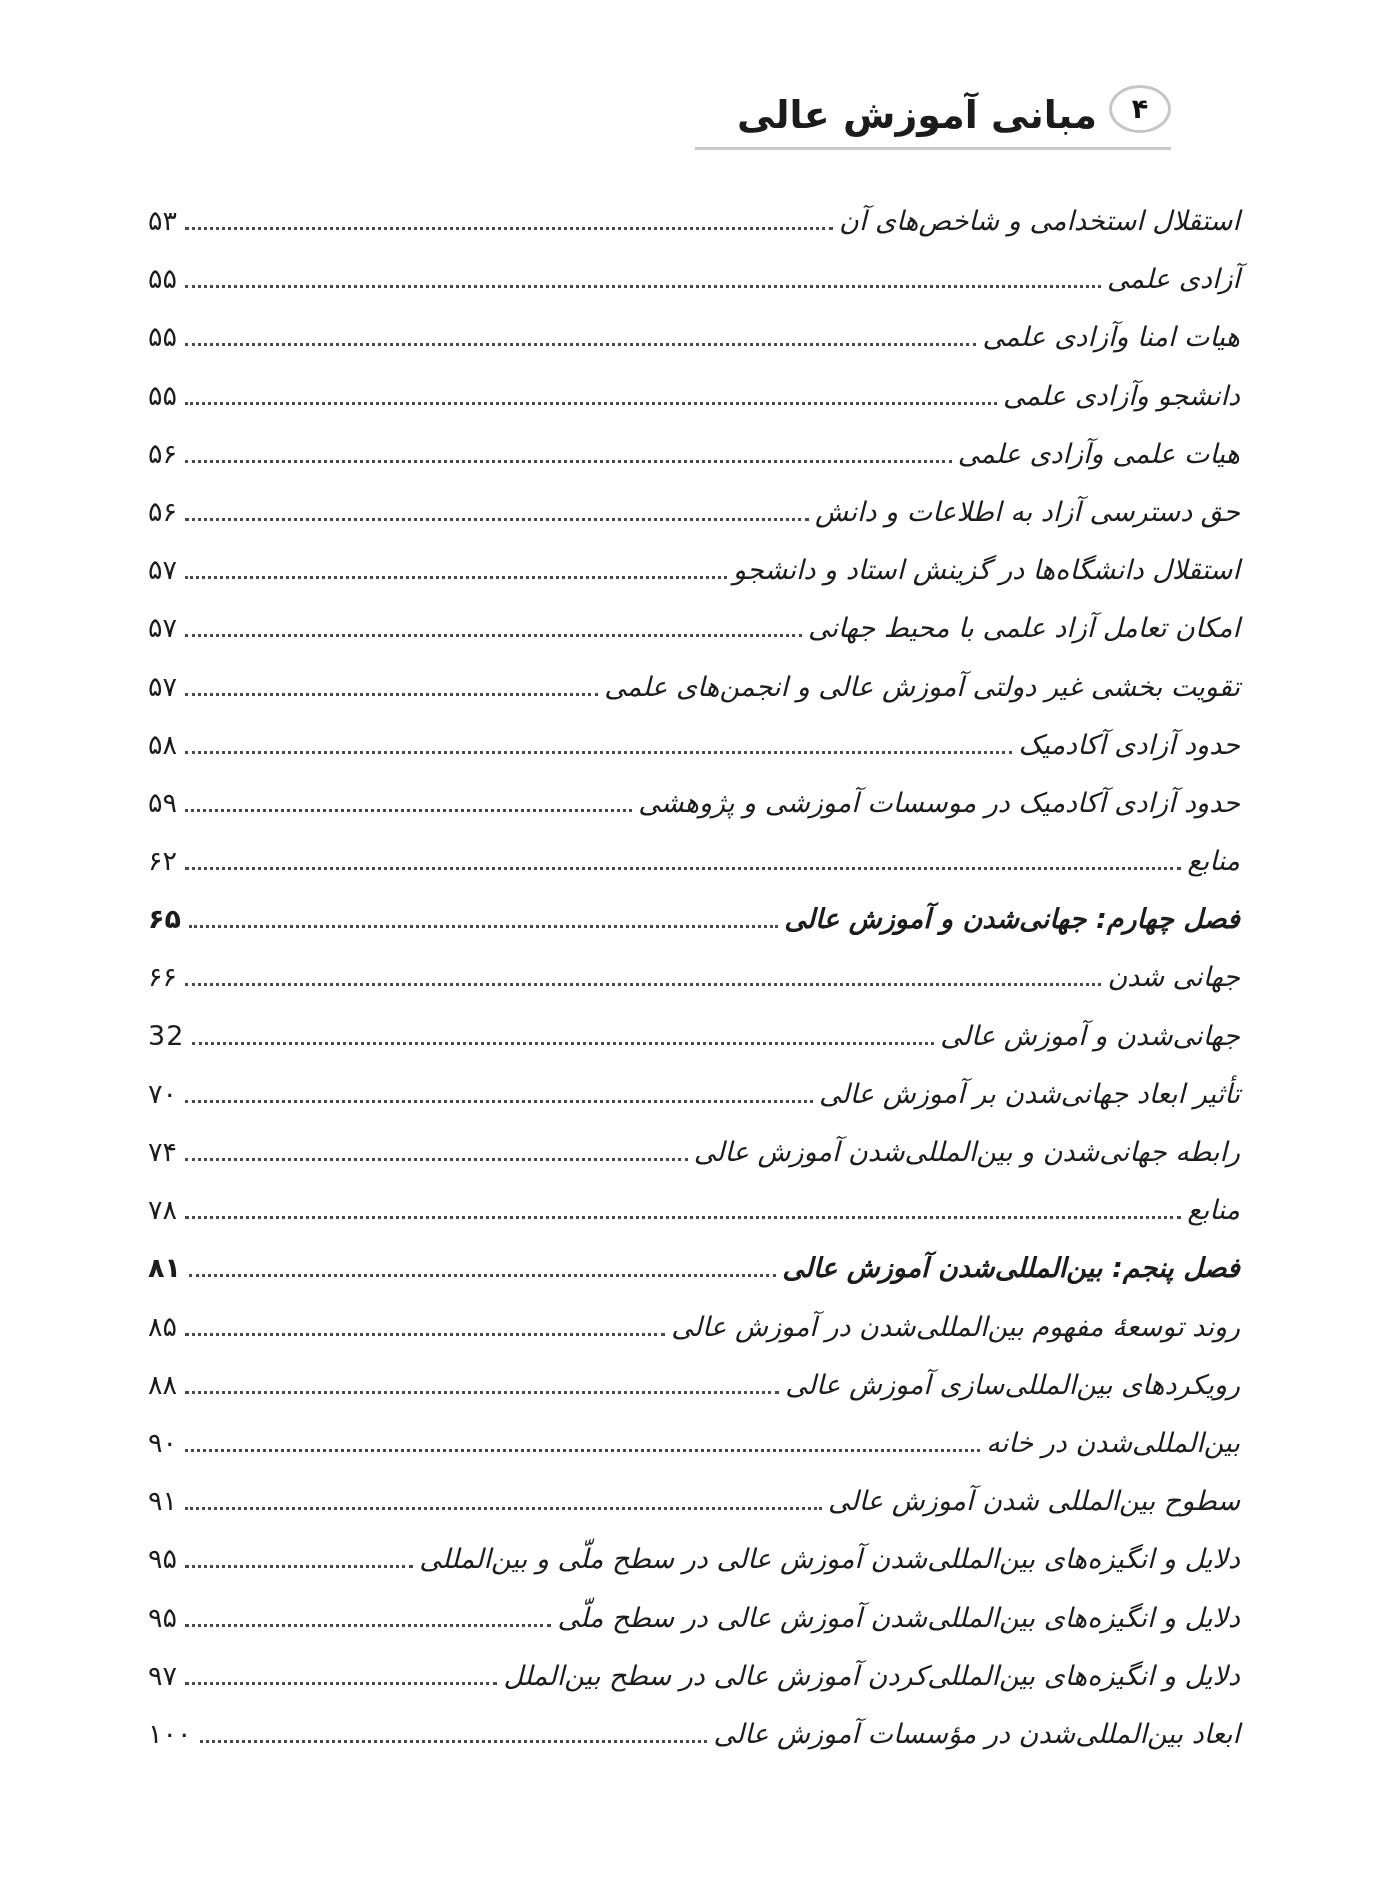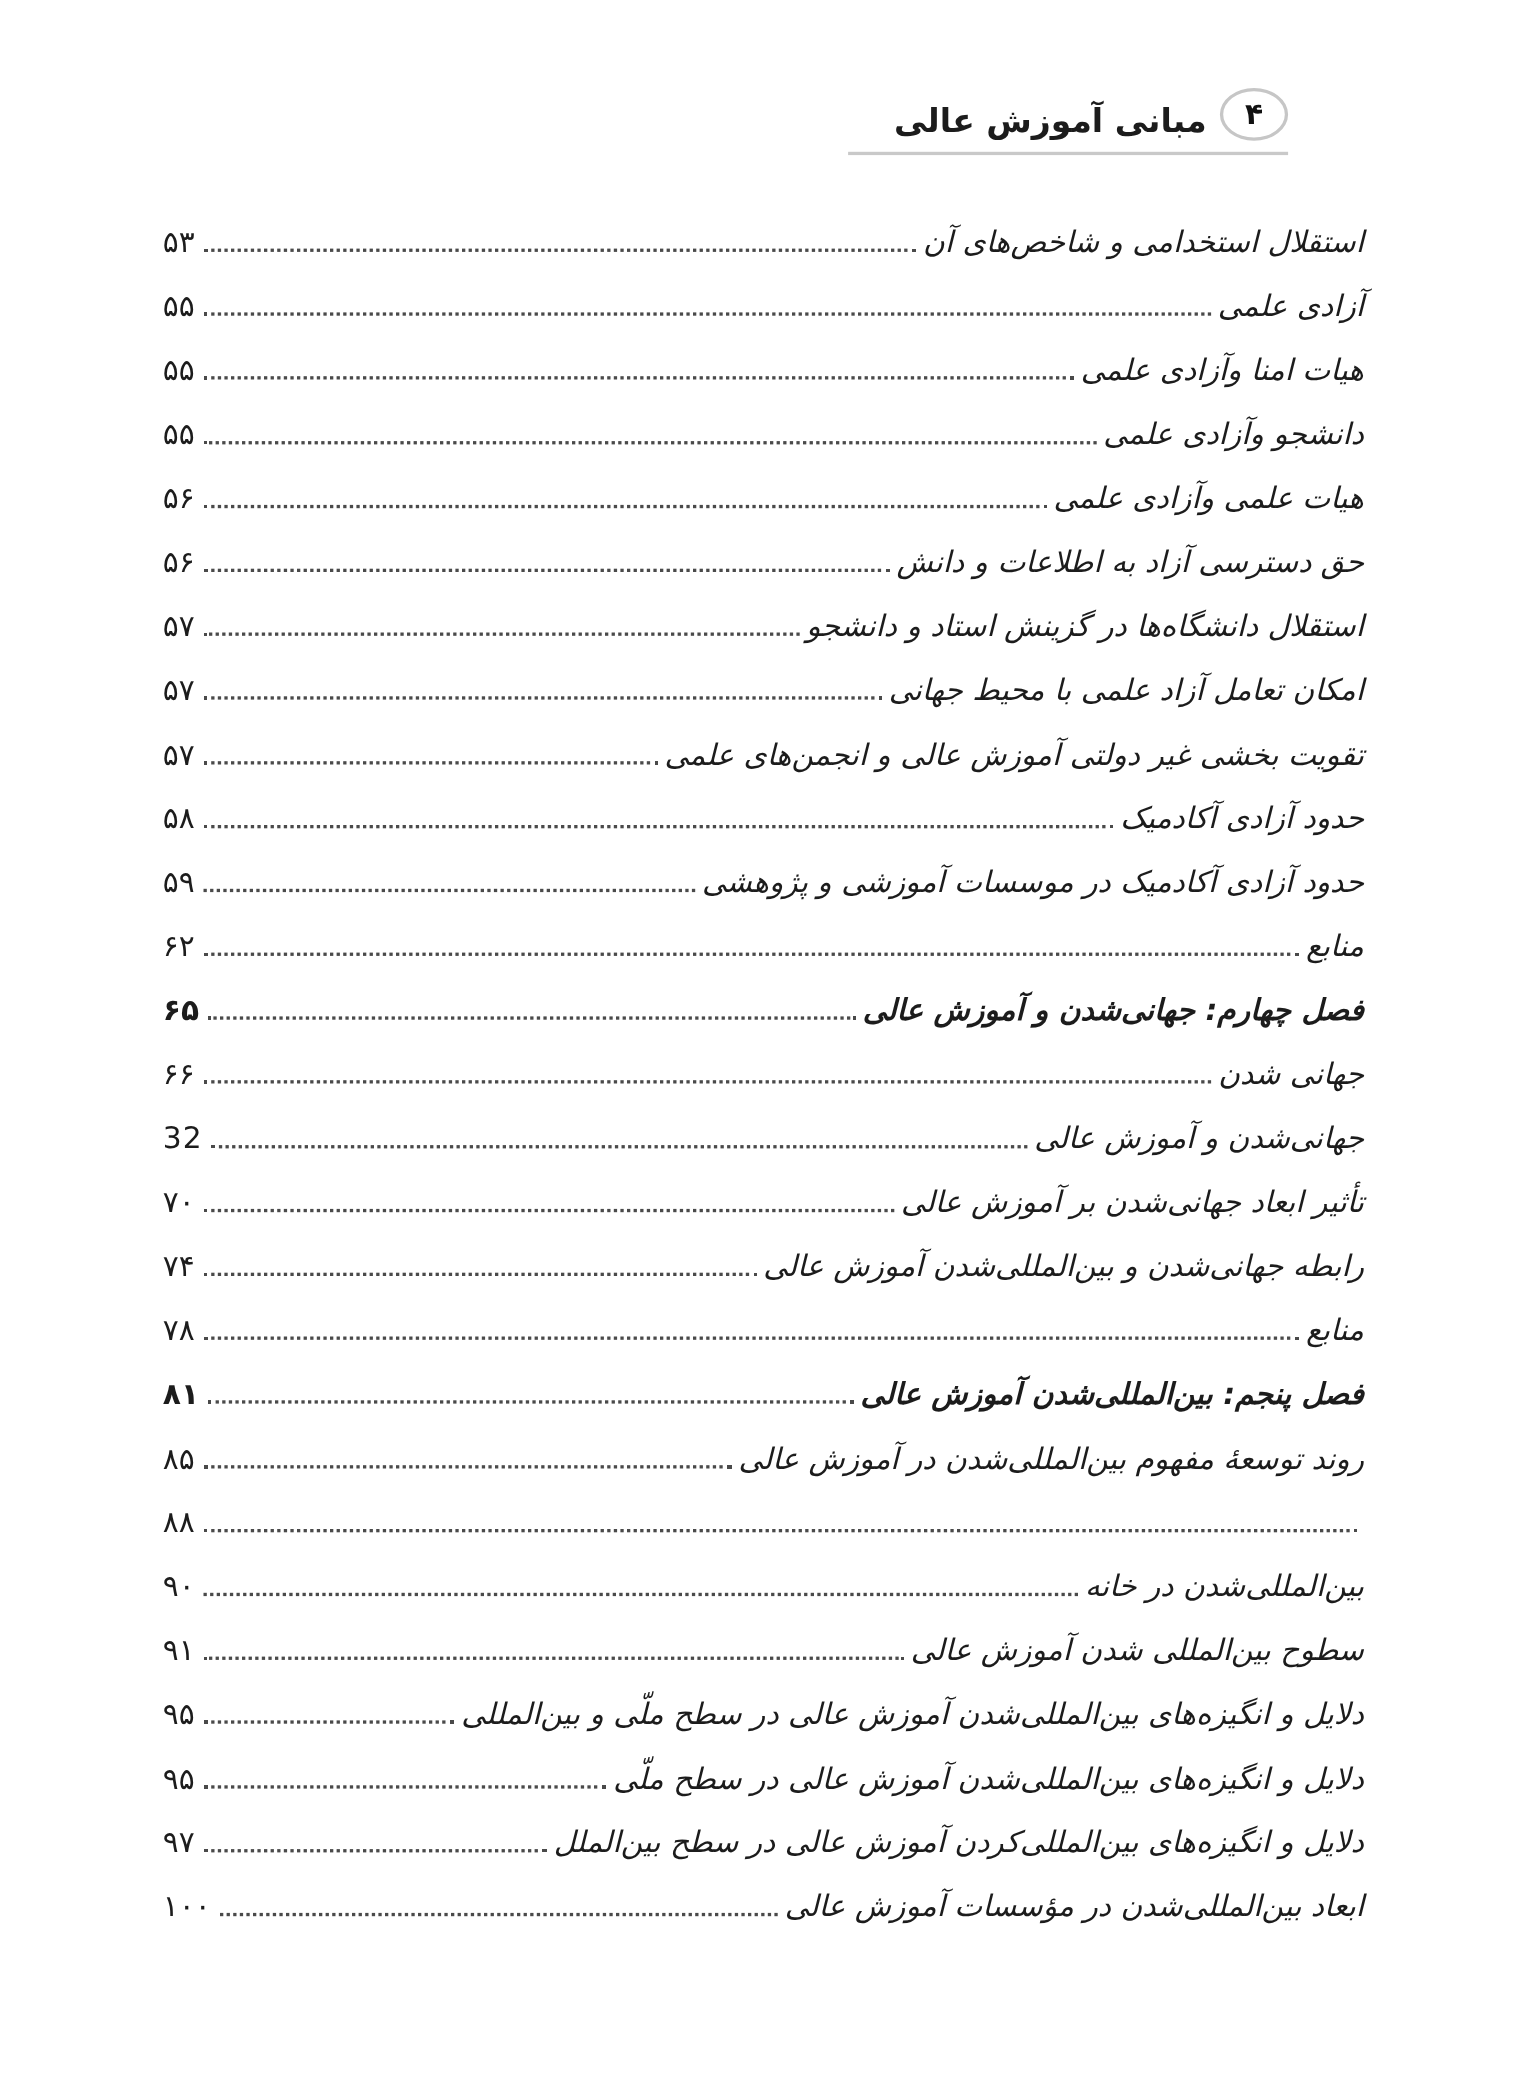--- a/index.html
+++ b/index.html
@@ -17,21 +17,21 @@
     display:flex; direction:rtl; align-items:center; gap:12px;
     padding:0 0 10px 42px;
     border-bottom:3px solid #c9c9c9;
   }
   .page-badge {
     width:56px; height:42px; flex:0 0 auto;
     border:3px solid #c6c6c6; border-radius:50%;
     display:flex; align-items:center; justify-content:center;
     font-size:27px; font-weight:bold; color:#111;
   }
-  .book-title { font-size:30px; font-weight:bold; white-space:nowrap;margin-top:13px; }
+  .book-title { font-size:38px; font-weight:bold; white-space:nowrap;margin-top:13px; }
 
   
   .toc {
     position:absolute; top:192px; right:139px; left:148px;
     direction:rtl;
   }
   .toc-row {
     display:flex; direction:rtl; align-items:baseline;
     height:58.2px; line-height:58.2px;
     font-size:27px;
@@ -171,20 +171,21 @@
     <span class="entry-page">۸۱</span>
   </div>
 
   <div class="toc-row">
     <span class="entry-title">روند توسعهٔ مفهوم بین‌المللی‌شدن در آموزش عالی</span>
     <span class="leader"></span>
     <span class="entry-page">۸۵</span>
   </div>
 
   <div class="toc-row">
+    <span class="entry-title">رویکردهای بین‌المللی‌سازی آموزش عالی</span>
     <span class="leader"></span>
     <span class="entry-page">۸۸</span>
   </div>
 
   <div class="toc-row">
     <span class="entry-title">بین‌المللی‌شدن در خانه</span>
     <span class="leader"></span>
     <span class="entry-page">۹۰</span>
   </div>
 

